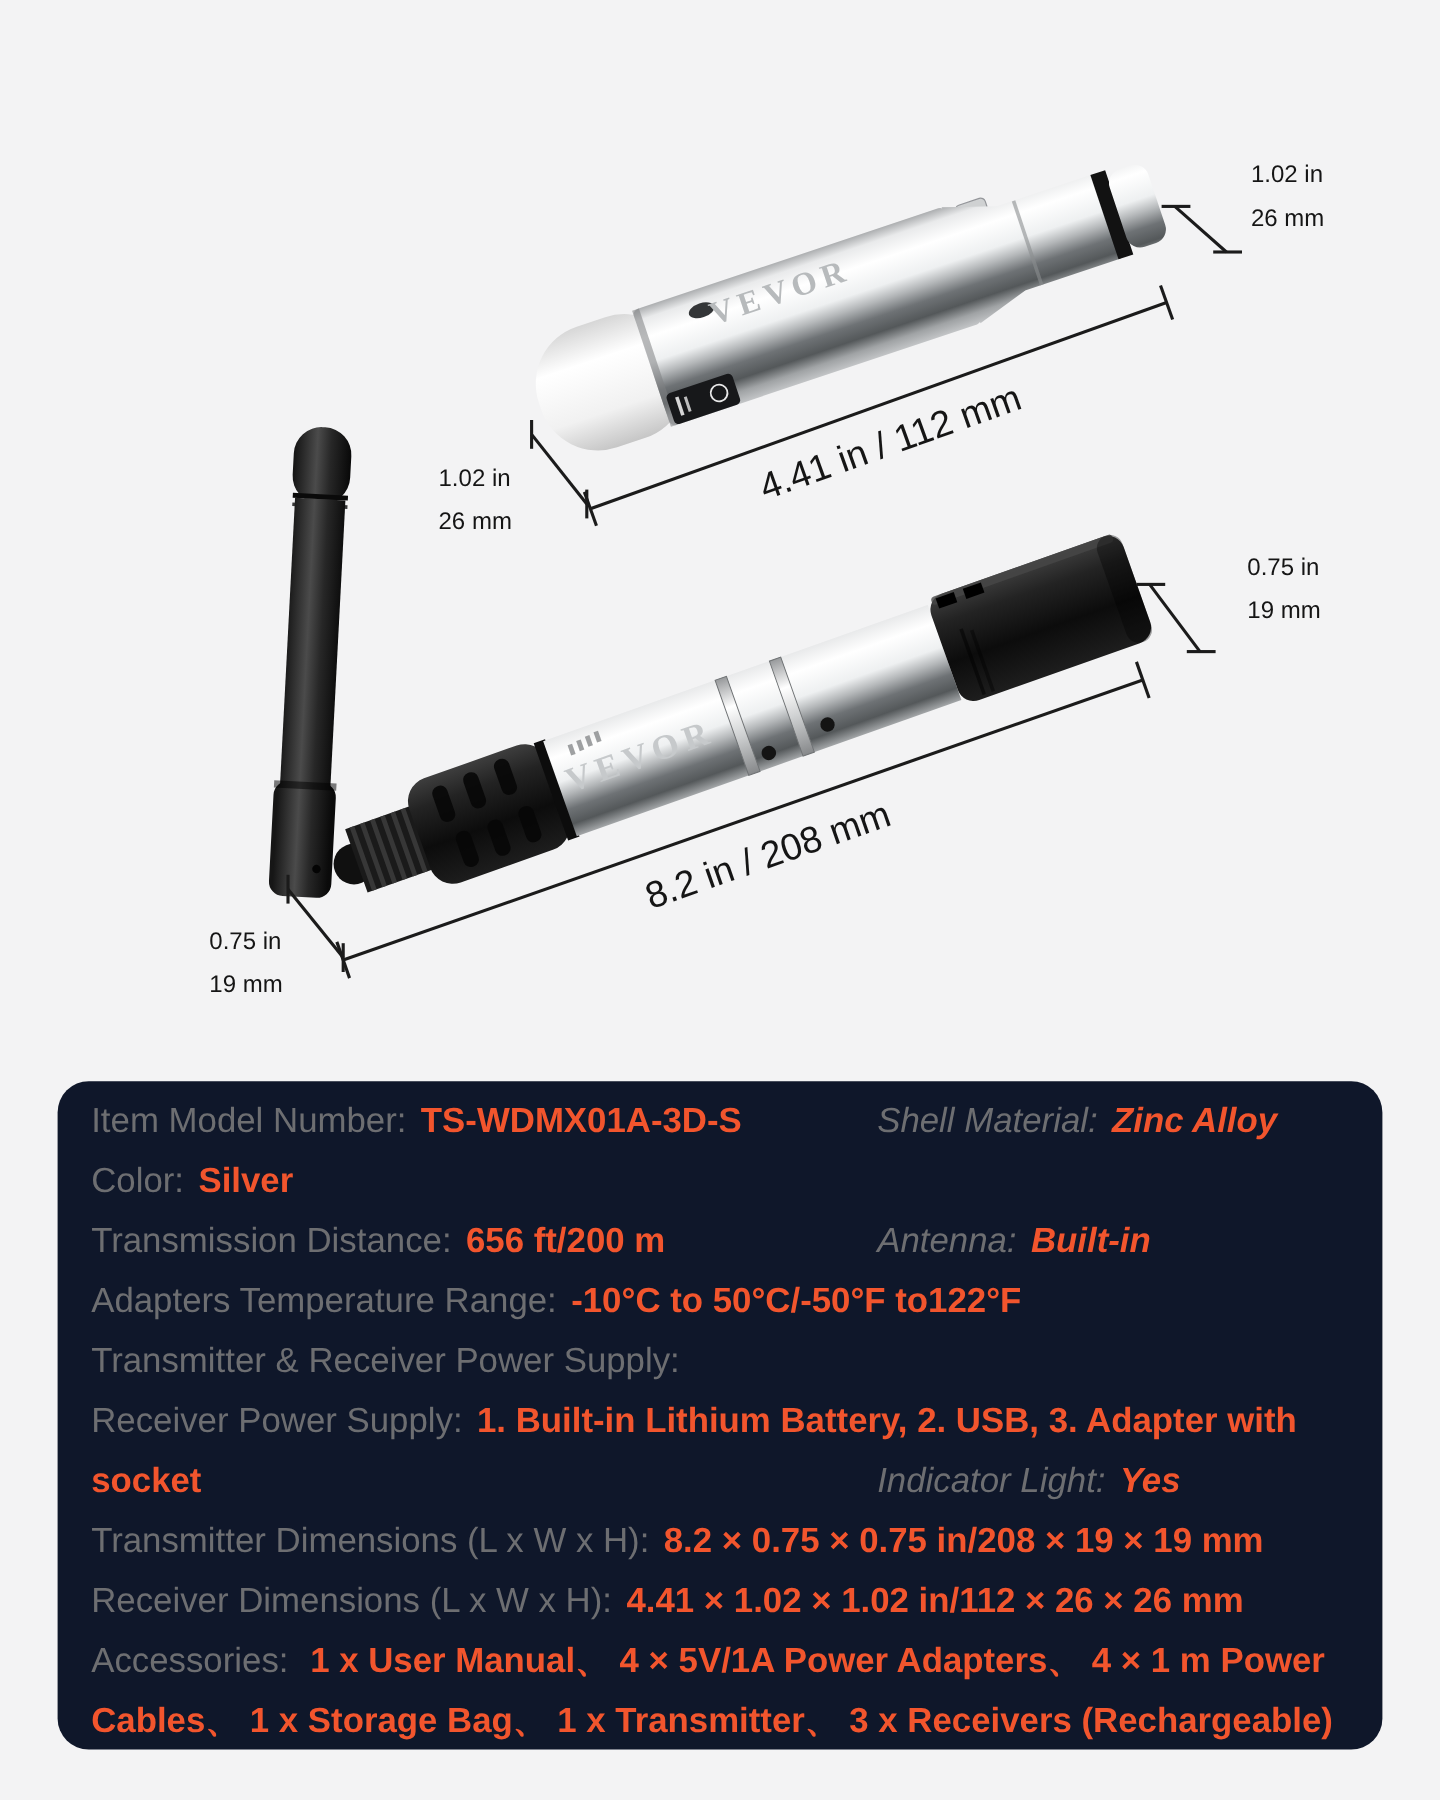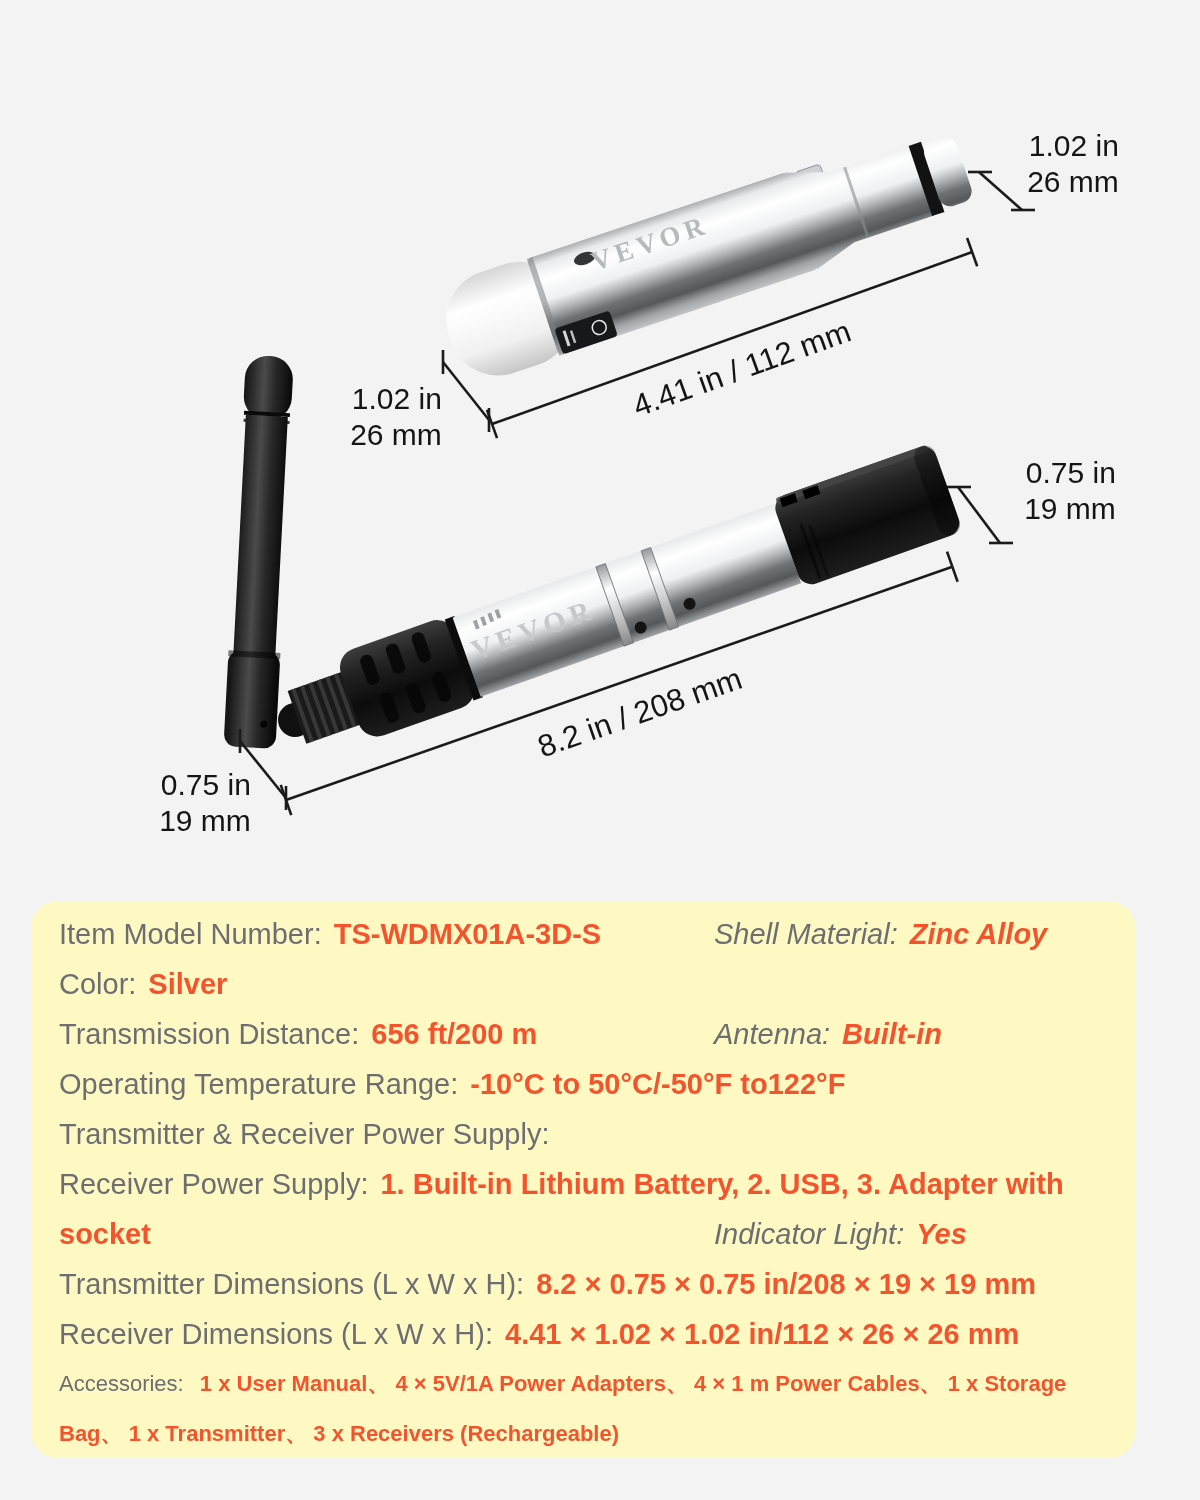--- a/index.html
+++ b/index.html
@@ -1,33 +1,33 @@
 <!DOCTYPE html>
 <html><head>
 <meta charset="utf-8">
 <style>
   html,body{margin:0;padding:0;background:#f3f3f4;}
   .canvas{position:relative;width:1200px;height:1500px;background:#f3f3f4;overflow:hidden;
           font-family:"Liberation Sans",sans-serif;}
   svg{position:absolute;left:0;top:0;}
   
-  .dim2{position:absolute;transform:translate(-50%,-50%);text-align:right;color:#151515;
-        font-size:30px;line-height:36px;white-space:nowrap;}
+  .dim2{position:absolute;transform:translate(-50%,-50%);text-align:left;color:#151515;
+        font-size:20px;line-height:36px;white-space:nowrap;}
   
   .dimdiag{position:absolute;color:#151515;font-size:31px;white-space:nowrap;}
   
-  .panel{position:absolute;left:31px;top:901px;width:1104px;height:557px;background:#fef9c3;
+  .panel{position:absolute;left:48px;top:901px;width:1104px;height:557px;background:#0f172a;
          border-radius:26px;box-sizing:border-box;padding:8px 24px 0 28px;}
   .srow{display:flex;line-height:50px;font-size:29px;white-space:nowrap;}
   .lcell{width:655px;flex:none;display:flex;}
   .rcell{flex:1;display:flex;font-style:italic;}
   .fcell{display:flex;}
   .slabel{color:#6d6e71;}
   .svalue{color:#F2552D;font-weight:700;margin-left:12px;}
-  .wrapRow{line-height:50px;font-size:22px;}
+  .wrapRow{line-height:50px;font-size:29px;}
   .wrapRow .slabel{display:inline;}
   .wrapRow .svalue{display:inline;margin-left:10px;}
 </style>
 </head>
 <body>
 
 <div class="canvas">
 
   <svg width="1200" height="880" viewBox="0 0 1200 880">
     <defs>
@@ -225,21 +225,21 @@
         <span class="svalue">656 ft/200 m</span>
       </div>
       <div class="rcell">
         <span class="slabel">Antenna:</span>
         <span class="svalue">Built-in</span>
       </div>
     </div>
 
     <div class="srow">
       <div class="fcell">
-        <span class="slabel">Operating Temperature Range:</span>
+        <span class="slabel">Adapters Temperature Range:</span>
         <span class="svalue">-10°C to 50°C/-50°F to122°F</span>
       </div>
     </div>
 
     <div class="srow">
       <div class="fcell">
         <span class="slabel">Transmitter &amp; Receiver Power Supply:</span>
       </div>
     </div>
 

